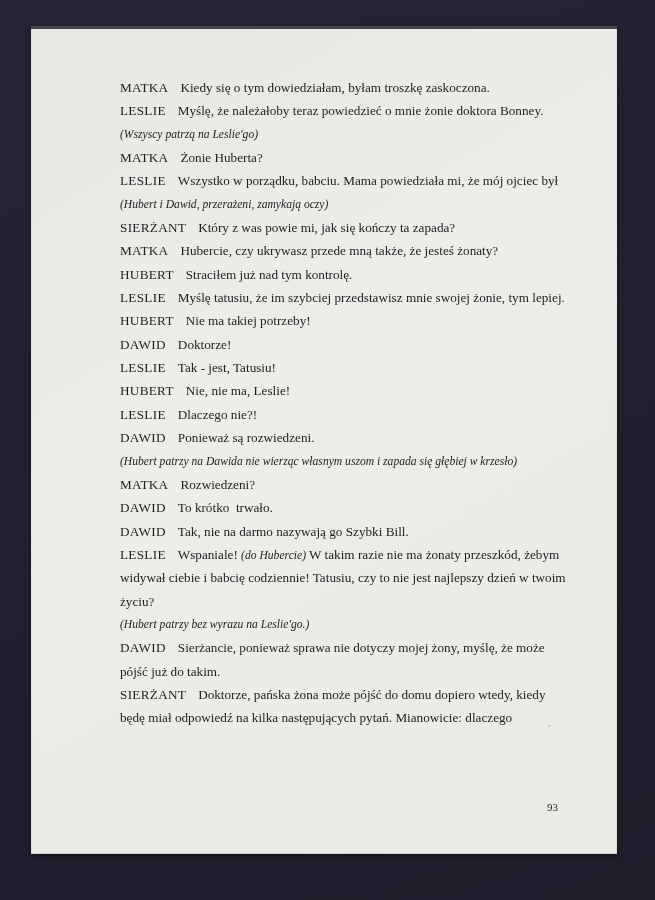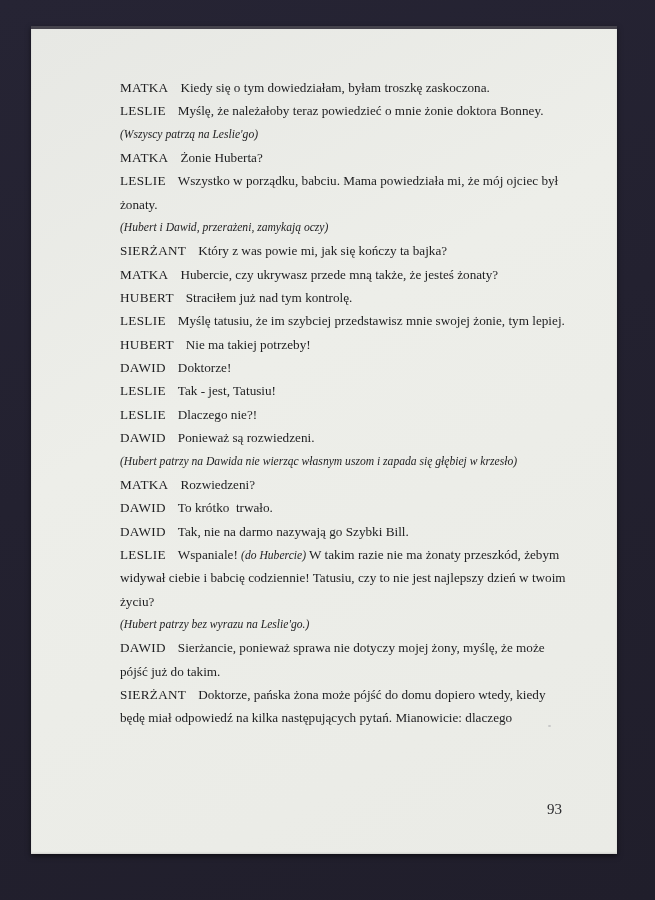--- a/index.html
+++ b/index.html
@@ -54,21 +54,21 @@
   }
   .seg.italic {
     font-style: italic;
     font-size: 11.6px;
     text-align: center;
   }
   .page-num {
     position: absolute;
     left: 516px;
     top: 772px;
-    font-size: 15px;
+    font-size: 11px;
     color: #2b2b2e;
   }
   .speck {
     position: absolute;
     border-radius: 50%;
     background: #9a9aa0;
     opacity: 0.45;
   }
   .speck.s1 { left: 517px; top: 696px; width: 3px; height: 2px; }
   .speck.s2 { left: 120px; top: 640px; width: 2px; height: 2px; opacity: 0.25; }
@@ -77,29 +77,29 @@
 <body style="--bg: #242231; --ink: #1d1d1f;">
 
 <div class="scan-bg">
   <div class="paper">
     <div class="text-block">
         <div class="line dialogue"><span class="speaker">MATKA</span><span class="seg">Kiedy się o tym dowiedziałam, byłam troszkę zaskoczona.</span></div>
         <div class="line dialogue"><span class="speaker">LESLIE</span><span class="seg">Myślę, że należałoby teraz powiedzieć o mnie żonie doktora Bonney.</span></div>
         <div class="line stage"><span class="seg italic">(Wszyscy patrzą na Leslie'go)</span></div>
         <div class="line dialogue"><span class="speaker">MATKA</span><span class="seg">Żonie Huberta?</span></div>
         <div class="line dialogue"><span class="speaker">LESLIE</span><span class="seg">Wszystko w porządku, babciu. Mama powiedziała mi, że mój ojciec był</span></div>
-        <div class="line continuation"><span class="seg">żonaty.</span></div>
         <div class="line stage"><span class="seg italic">(Hubert i Dawid, przerażeni, zamykają oczy)</span></div>
-        <div class="line dialogue"><span class="speaker">SIERŻANT</span><span class="seg">Który z was powie mi, jak się kończy ta bajka?</span></div>
+        <div class="line dialogue"><span class="speaker">SIERŻANT</span><span class="seg">Który z was powie mi, jak się kończy ta zapada?</span></div>
         <div class="line dialogue"><span class="speaker">MATKA</span><span class="seg">Hubercie, czy ukrywasz przede mną także, że jesteś żonaty?</span></div>
         <div class="line dialogue"><span class="speaker">HUBERT</span><span class="seg">Straciłem już nad tym kontrolę.</span></div>
         <div class="line dialogue"><span class="speaker">LESLIE</span><span class="seg">Myślę tatusiu, że im szybciej przedstawisz mnie swojej żonie, tym lepiej.</span></div>
         <div class="line dialogue"><span class="speaker">HUBERT</span><span class="seg">Nie ma takiej potrzeby!</span></div>
         <div class="line dialogue"><span class="speaker">DAWID</span><span class="seg">Doktorze!</span></div>
         <div class="line dialogue"><span class="speaker">LESLIE</span><span class="seg">Tak - jest, Tatusiu!</span></div>
+        <div class="line dialogue"><span class="speaker">HUBERT</span><span class="seg">Nie, nie ma, Leslie!</span></div>
         <div class="line dialogue"><span class="speaker">LESLIE</span><span class="seg">Dlaczego nie?!</span></div>
         <div class="line dialogue"><span class="speaker">DAWID</span><span class="seg">Ponieważ są rozwiedzeni.</span></div>
         <div class="line stage"><span class="seg italic">(Hubert patrzy na Dawida nie wierząc własnym uszom i zapada się głębiej w krzesło)</span></div>
         <div class="line dialogue"><span class="speaker">MATKA</span><span class="seg">Rozwiedzeni?</span></div>
         <div class="line dialogue"><span class="speaker">DAWID</span><span class="seg">To krótko  trwało.</span></div>
         <div class="line dialogue"><span class="speaker">DAWID</span><span class="seg">Tak, nie na darmo nazywają go Szybki Bill.</span></div>
         <div class="line dialogue"><span class="speaker">LESLIE</span><span class="seg">Wspaniale! </span><span class="seg italic">(do Hubercie)</span><span class="seg"> W takim razie nie ma żonaty przeszkód, żebym</span></div>
         <div class="line continuation"><span class="seg">widywał ciebie i babcię codziennie! Tatusiu, czy to nie jest najlepszy dzień w twoim</span></div>
         <div class="line continuation"><span class="seg">życiu?</span></div>
         <div class="line stage"><span class="seg italic">(Hubert patrzy bez wyrazu na Leslie'go.)</span></div>

